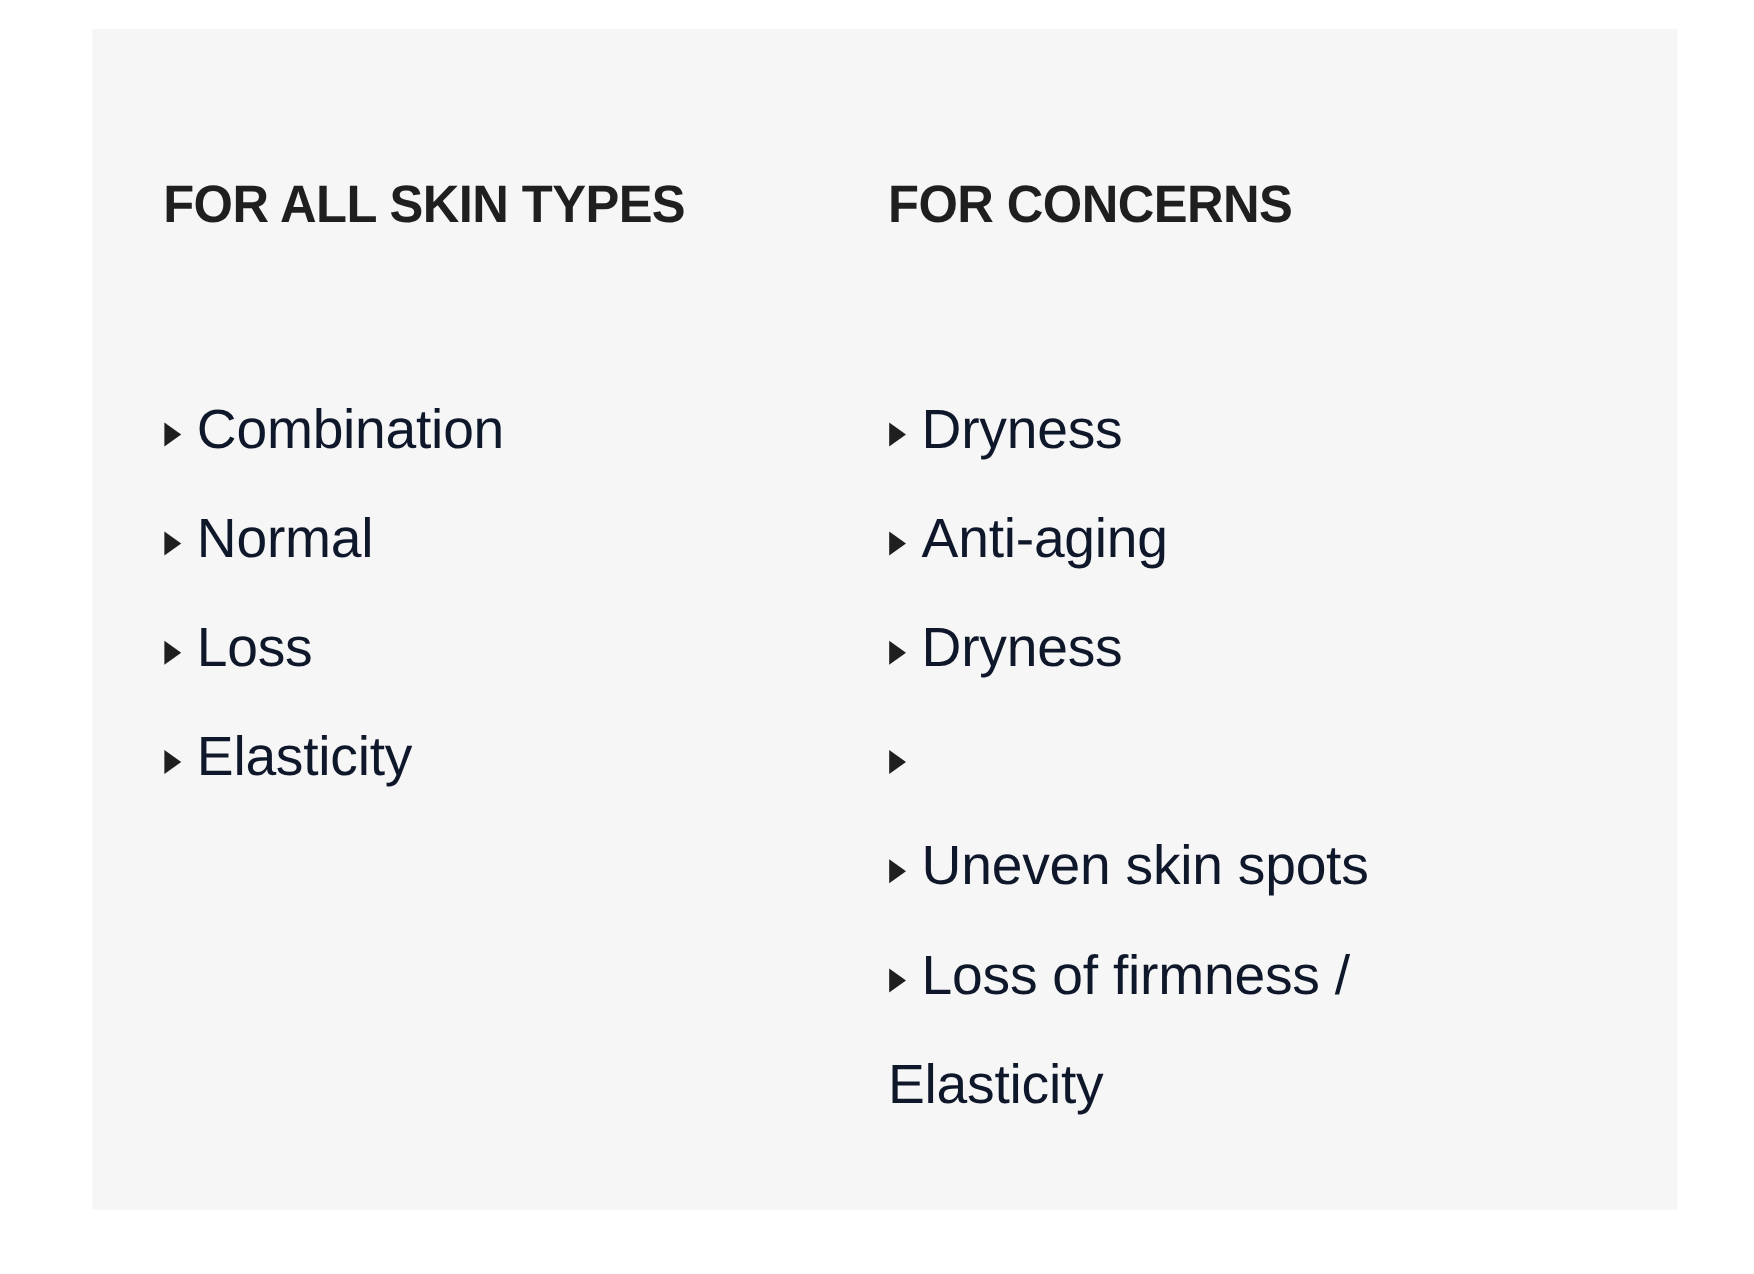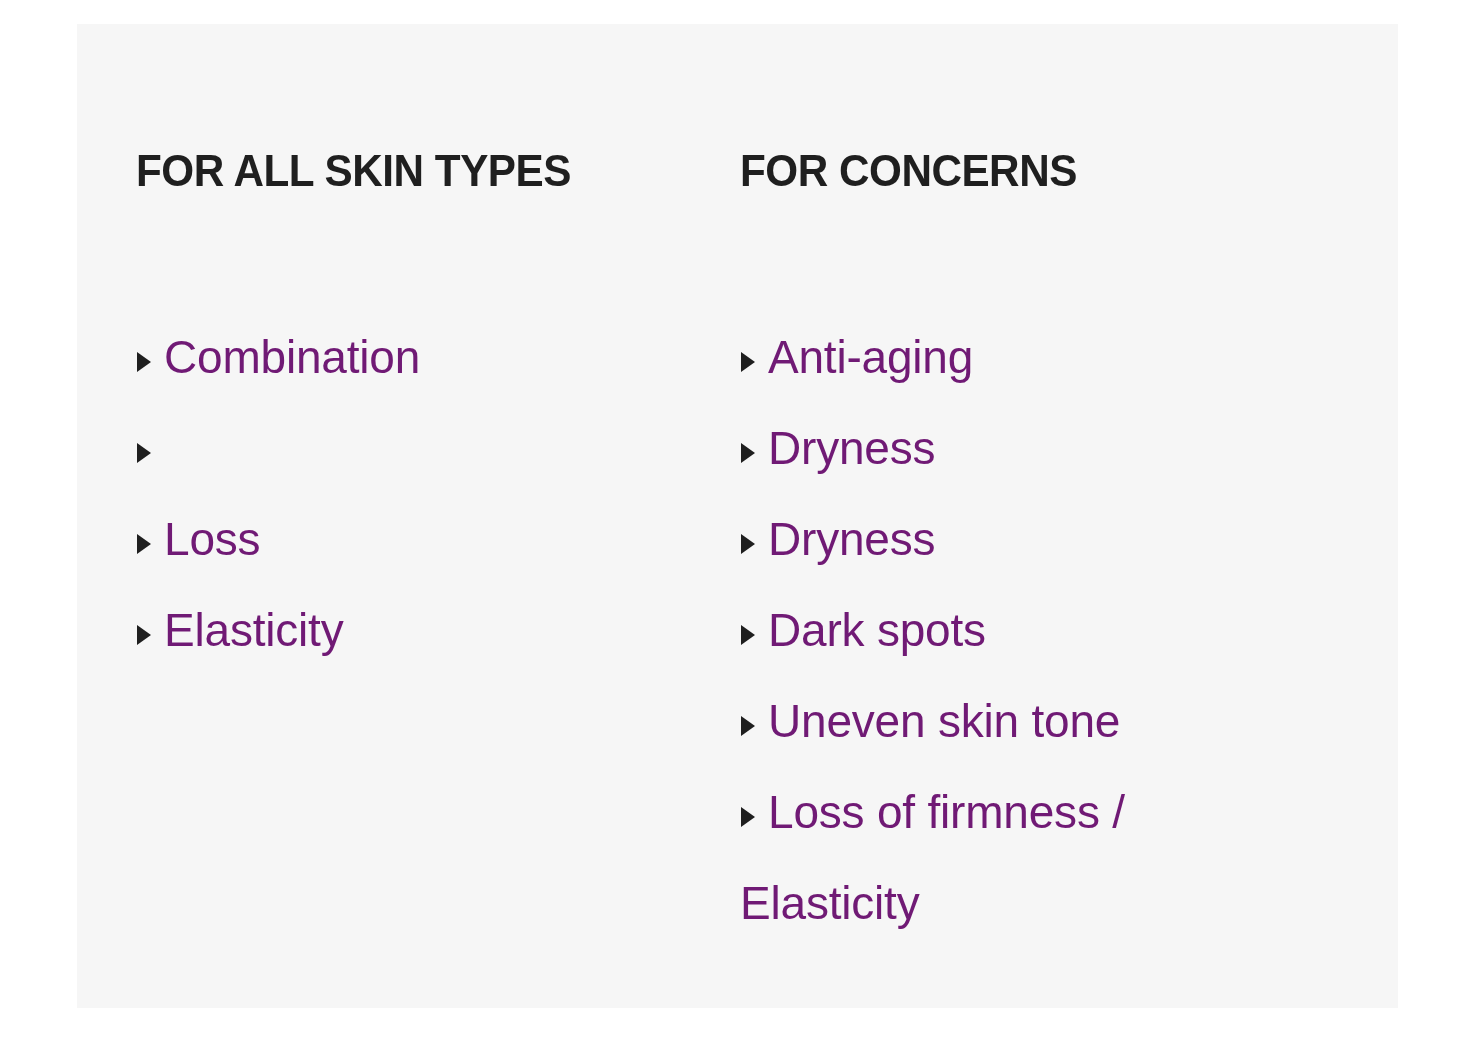--- a/index.html
+++ b/index.html
@@ -57,21 +57,21 @@
   .items {
     list-style: none;
     margin: 0;
     padding: 0;
     margin-top: 118px;
   }
 
   .item {
     font-size: 46px;
     font-weight: 400;
-    color: #701a75;
+    color: #0f172a;
     line-height: 91px;
     letter-spacing: -0.2px;
     display: block;
     white-space: normal;
   }
 
   .item-marker {
     display: inline-block;
     width: 16px;
     height: 20px;
@@ -107,49 +107,49 @@
   <div class="columns">
 
     <div class="column column-left">
       <h2 class="column-heading">FOR ALL SKIN TYPES</h2>
 
       <ul class="items">
         <li class="item">
           <span class="item-marker"></span><span class="item-label">Combination</span>
         </li>
         <li class="item">
-          <span class="item-marker"></span>
+          <span class="item-marker"></span><span class="item-label">Normal</span>
         </li>
         <li class="item">
           <span class="item-marker"></span><span class="item-label">Loss</span>
         </li>
         <li class="item">
           <span class="item-marker"></span><span class="item-label">Elasticity</span>
         </li>
       </ul>
     </div>
 
     <div class="column column-right">
       <h2 class="column-heading">FOR CONCERNS</h2>
 
       <ul class="items">
         <li class="item">
+          <span class="item-marker"></span><span class="item-label">Dryness</span>
+        </li>
+        <li class="item">
           <span class="item-marker"></span><span class="item-label">Anti-aging</span>
         </li>
         <li class="item">
           <span class="item-marker"></span><span class="item-label">Dryness</span>
         </li>
         <li class="item">
-          <span class="item-marker"></span><span class="item-label">Dryness</span>
+          <span class="item-marker"></span>
         </li>
         <li class="item">
-          <span class="item-marker"></span><span class="item-label">Dark spots</span>
-        </li>
-        <li class="item">
-          <span class="item-marker"></span><span class="item-label">Uneven skin tone</span>
+          <span class="item-marker"></span><span class="item-label">Uneven skin spots</span>
         </li>
         <li class="item item-wrap">
           <span class="item-marker"></span><span class="item-label">Loss of firmness / Elasticity</span>
         </li>
       </ul>
     </div>
 
   </div>
 </div>
 

